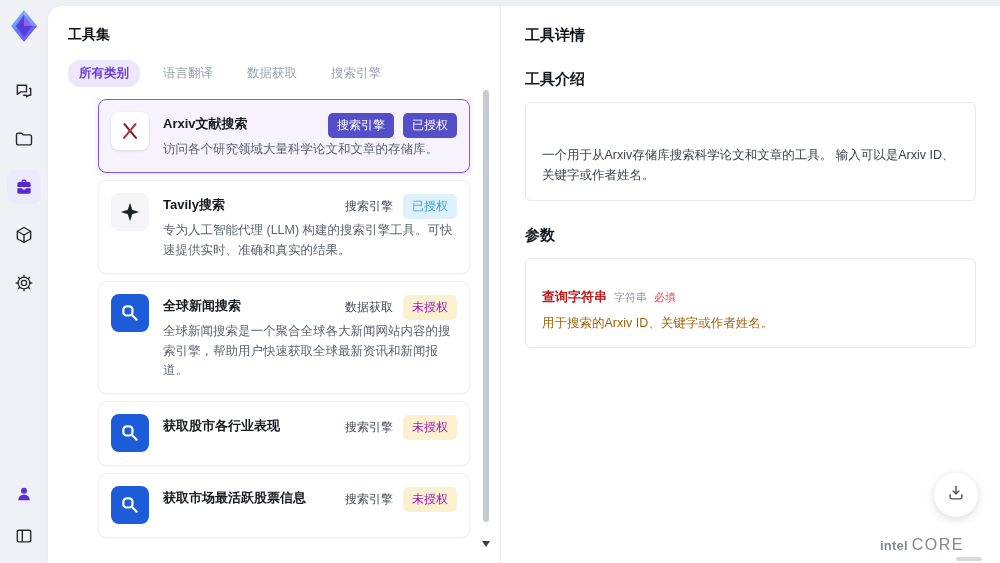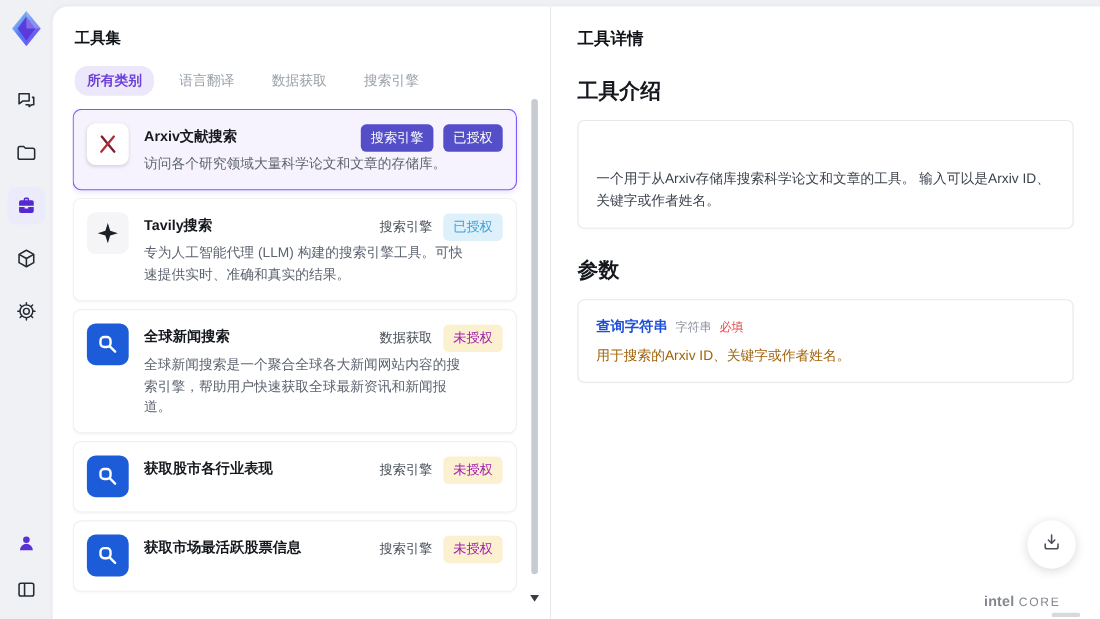--- a/index.html
+++ b/index.html
@@ -26,21 +26,21 @@
   
   .left-panel { width:452px; flex-shrink:0; padding:16px 0 0 18px; position:relative; }
   .panel-title { font-size:14px; font-weight:bold; color:#101318; margin:4px 0 16px 2px; }
   .tabs { display:flex; gap:12px; align-items:center; font-size:12.5px; margin-left:2px; }
   .tab { padding:5px 11px; border-radius:12px; color:#9aa1ab; cursor:pointer; white-space:nowrap; }
   .tab.active { background:#ece7fb; color:#6b3fd8; font-weight:bold; }
 
   .tool-list { margin-top:12px; padding-right:30px; overflow:hidden; height:470px; }
   .card { display:flex; gap:14px; padding:12px 12px 13px; border:1px solid #f0f0f3;
     border-radius:8px; margin-bottom:7px; position:relative; background:#fff;
-    box-shadow:0 1px 2px rgba(25,25,50,.03); cursor:pointer; }
+    box-shadow:0 1px 2px rgba(25,25,50,.03); cursor:pointer;margin-left:32px; }
   .card.selected { border:1.5px solid #7c5af6; background:#f6f2fe;
     box-shadow:0 1px 6px rgba(120,90,240,.18); }
   .tool-icon { width:38px; height:38px; border-radius:8px; background:#f5f5f7;
     display:flex; align-items:center; justify-content:center; flex-shrink:0; }
   .tool-icon.white { background:#ffffff; box-shadow:0 1px 3px rgba(0,0,0,.12); }
   .tool-icon.blue  { background:#1d5cd8; }
   .tool-body { flex:1; min-width:0; padding-top:1px; }
   .tool-name { font-size:13px; font-weight:bold; color:#15181d; margin:2px 0 7px; }
   .tool-desc { font-size:12.5px; color:#5d6470; line-height:1.55; max-width:294px; }
   .badges { position:absolute; top:13px; right:12px; display:flex; gap:9px; align-items:center; }
@@ -52,38 +52,38 @@
 
   .scroll-thumb { position:absolute; right:11px; top:84px; width:6px; height:432px;
     background:#c7cad0; border-radius:3px; cursor:pointer; }
   .scroll-arrow { position:absolute; right:10px; bottom:16px; width:0; height:0;
     border-left:4px solid transparent; border-right:4px solid transparent;
     border-top:6px solid #383d46; cursor:pointer; }
 
   
   .right-panel { flex:1; border-left:1px solid #e9e9ee; padding:16px 24px; position:relative; }
   .rp-title { font-size:15px; font-weight:bold; color:#101318; margin:4px 0 0; }
-  .rp-section { font-size:19px; font-weight:bold; color:#15181d; margin:25px 0 13px; }
+  .rp-section { font-size:15px; font-weight:bold; color:#15181d; margin:25px 0 13px; }
   .rp-box { border:1px solid #e8e8ec; border-radius:6px; padding:15px 16px;
     background:#fff; box-shadow:0 1px 2px rgba(0,0,0,.02); }
   .intro-text { font-size:12.5px; color:#3c434d; line-height:1.6;margin-top:27px; }
   .param-head { display:flex; gap:7px; align-items:baseline; margin-bottom:9px; }
-  .param-name { font-size:13px; font-weight:bold; color:#1d4ed8; }
+  .param-name { font-size:13px; font-weight:bold; color:#b91c1c;margin-top:14px; }
   .param-type { font-size:11px; color:#8a919c; }
   .param-required { font-size:11px; color:#e5484d; }
   .param-desc { font-size:12.5px; color:#a16207; }
 
   
   .download-btn { position:absolute; right:22px; bottom:46px; width:44px; height:44px;
     border-radius:50%; background:#fff; box-shadow:0 2px 10px rgba(0,0,0,.15);
     display:flex; align-items:center; justify-content:center; cursor:pointer; }
   .intel-mark { position:absolute; right:36px; bottom:9px; color:#83878e;
     display:flex; align-items:baseline; gap:4px; }
   .intel-word { font-size:13px; font-weight:bold; letter-spacing:.2px; }
-  .core-word  { font-size:11px; letter-spacing:1.5px; font-weight:500; }
+  .core-word  { font-size:16px; letter-spacing:1.5px; font-weight:500; }
   .intel-sub  { position:absolute; right:18px; bottom:2px; width:26px; height:4px;
     background:#d7d9dd; border-radius:2px; }
 </style>
 </head>
 <body>
 
 <div class="sidebar">
   <div class="logo-box">
     <svg viewBox="0 0 36 36" width="36" height="36">
       <defs>

